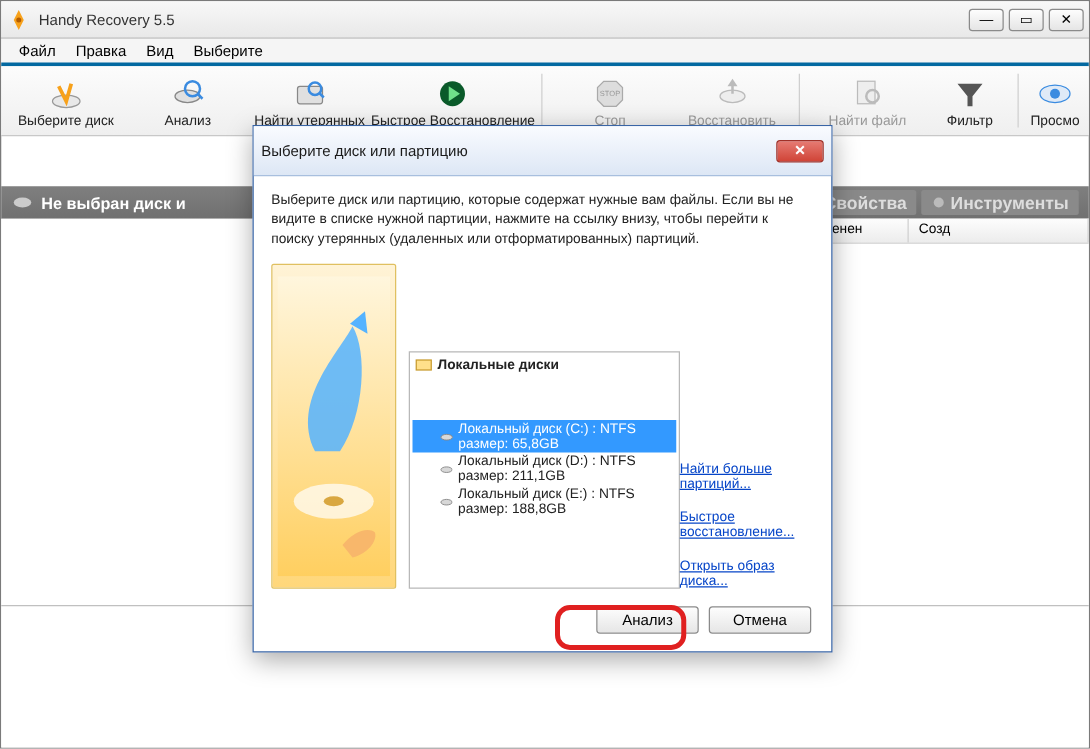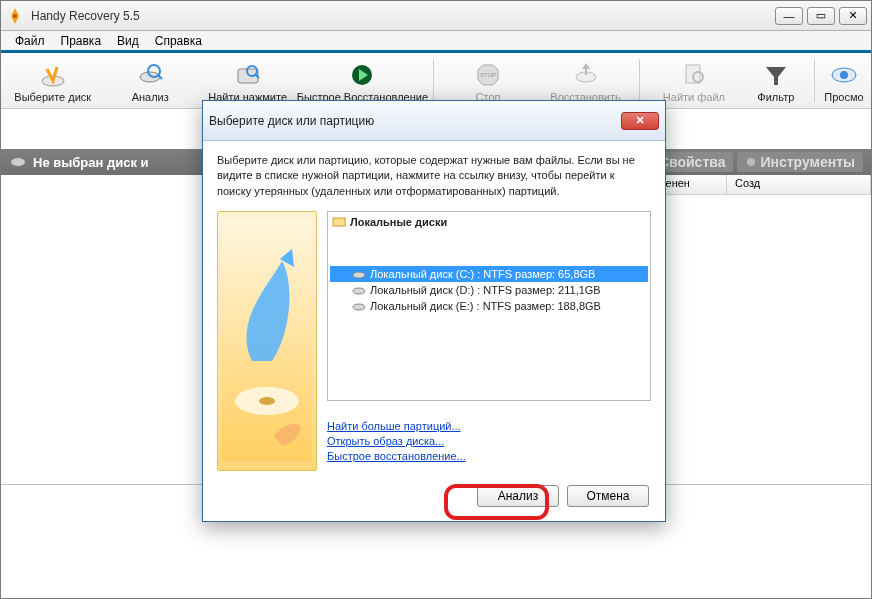--- a/index.html
+++ b/index.html
@@ -45,27 +45,27 @@
 
 
 .modal { position: absolute; left: 202px; top: 100px; width: 464px; background: #fff; border: 1px solid #3965a6; box-shadow: 0 6px 20px rgba(0,0,0,.35); display: flex; flex-direction: column; }
 .modal-title { height: 40px; background: linear-gradient(#f9fbff,#dde7f5); border-bottom: 1px solid #a8bfde; display: flex; align-items: center; padding: 0 6px; font-size: 12px; color: #1a1a1a; }
 .modal-title .mt-text { flex: 1; }
 .modal-title .close { width: 38px; height: 18px; border-radius: 3px; background: linear-gradient(#e67b73,#d04437); border: 1px solid #a03028; color: #fff; display: flex; align-items: center; justify-content: center; font-weight: bold; font-size: 11px; cursor: pointer; }
 .modal-body { padding: 12px 14px; font-size: 11px; color: #222; }
 .modal-instr { margin-bottom: 12px; line-height: 1.4; }
 .modal-row { display: flex; gap: 10px; }
 .wizard-img { width: 100px; height: 260px; background: linear-gradient(#fff3d6,#ffd77a); border: 1px solid #e0c060; border-radius: 2px; display: flex; align-items: center; justify-content: center; }
-.tree-col { flex: 1; display: flex; flex-direction: column; }
+.tree-col { flex: 1; display: flex; flex-direction: row; align-items: flex-end; }
 .tree { border: 1px solid #b8b8b8; height: 190px; background: #fff; font-size: 11px; padding: 2px; overflow: auto; }
 .tree-root { display: flex; align-items: center; gap: 4px; padding: 1px 2px; font-weight: bold; }
 .tree-item { display: flex; align-items: center; gap: 4px; padding: 1px 2px 1px 22px; cursor: pointer; }
 .tree-item.sel { background: #3399ff; color: #fff; margin-top: 36px; }
 .disk-icon { width: 14px; height: 14px; }
-.modal-links { margin-top: 19px; display: flex; flex-direction: column; gap: 3px; }
+.modal-links { margin-top: 19px; display: flex; flex-direction: column; gap: 15px; }
 .modal-links a { color: #0645c8; font-size: 11px; text-decoration: underline; cursor: pointer; }
 .modal-buttons { display: flex; justify-content: flex-end; gap: 8px; margin-top: 14px; padding: 0 2px 2px; }
 .btn { min-width: 82px; height: 22px; border: 1px solid #8a8a8a; background: linear-gradient(#fdfdfd,#e6e6e6); font-size: 12px; cursor: pointer; border-radius: 3px; }
 
 
 .red-ring { position: absolute; border: 4px solid #e02020; border-radius: 12px; pointer-events: none; }
 </style>
 </head>
 <body>
 
@@ -83,21 +83,21 @@
       <div class="win-btn">—</div>
       <div class="win-btn">▭</div>
       <div class="win-btn">✕</div>
     </div>
   </div>
 
   <div class="menubar">
     <span>Файл</span>
     <span>Правка</span>
     <span>Вид</span>
-    <span>Справка</span>
+    <span>Выберите</span>
   </div>
 
   <div class="toolbar">
     <div class="tool-btn">
       <span class="ticon">
           <svg width="32" height="32" viewBox="0 0 32 32">
             <ellipse cx="16" cy="22" rx="11" ry="5" fill="#e8e8e8" stroke="#999"></ellipse>
             <path d="M10 10 L16 22 L20 8" stroke="#f7a11b" stroke-width="3" fill="none"></path>
           </svg>
         </span>
@@ -114,21 +114,21 @@
       <span>Анализ</span>
     </div>
     <div class="tool-btn">
       <span class="ticon">
           <svg width="32" height="32" viewBox="0 0 32 32">
             <rect x="6" y="10" width="20" height="14" rx="2" fill="#e0e0e0" stroke="#888"></rect>
             <circle cx="20" cy="12" r="5" fill="none" stroke="#3a8be0" stroke-width="2"></circle>
             <line x1="23" y1="15" x2="27" y2="19" stroke="#3a8be0" stroke-width="2"></line>
           </svg>
         </span>
-      <span>Найти нажмите</span>
+      <span>Найти утерянных</span>
     </div>
     <div class="tool-btn" style="width:130px">
       <span class="ticon">
           <svg width="32" height="32" viewBox="0 0 32 32">
             <circle cx="16" cy="16" r="10" fill="#0a5a2a"></circle>
             <polygon points="13,10 22,16 13,22" fill="#6fe08a"></polygon>
           </svg>
         </span>
       <span>Быстрое Восстановление</span>
     </div>
@@ -266,22 +266,22 @@
           </div>
           <div class="tree-item">
             <svg class="disk-icon" viewBox="0 0 14 14">
                 <ellipse cx="7" cy="8" rx="6" ry="3" fill="#d8d8d8" stroke="#888"></ellipse>
               </svg>
             <span>Локальный диск (E:) : NTFS размер: 188,8GB</span>
           </div>
         </div>
         <div class="modal-links">
           <a>Найти больше партиций...</a>
+          <a>Быстрое восстановление...</a>
           <a>Открыть образ диска...</a>
-          <a>Быстрое восстановление...</a>
         </div>
       </div>
     </div>
     <div class="modal-buttons">
       <button class="btn">Анализ</button>
       <button class="btn">Отмена</button>
     </div>
   </div>
 </div>
 

